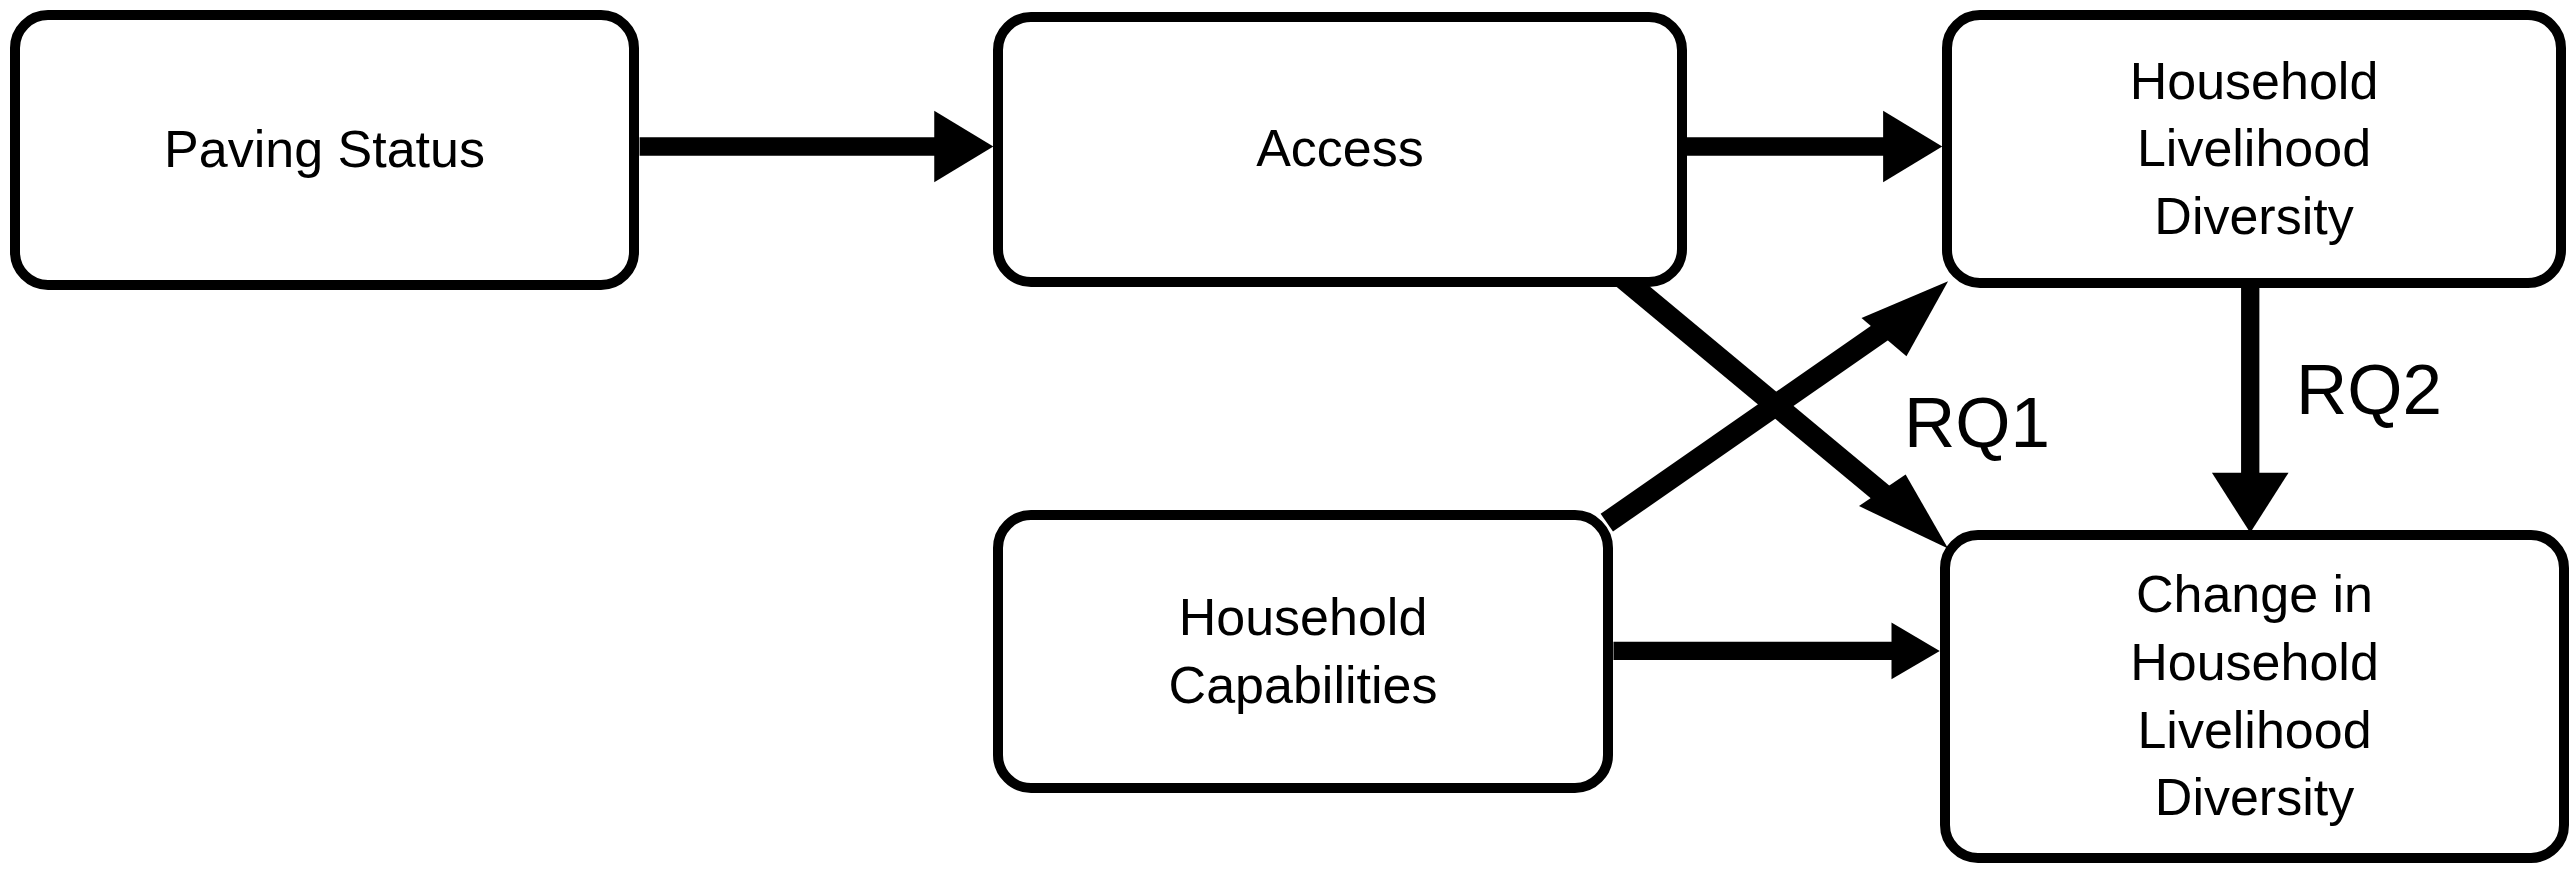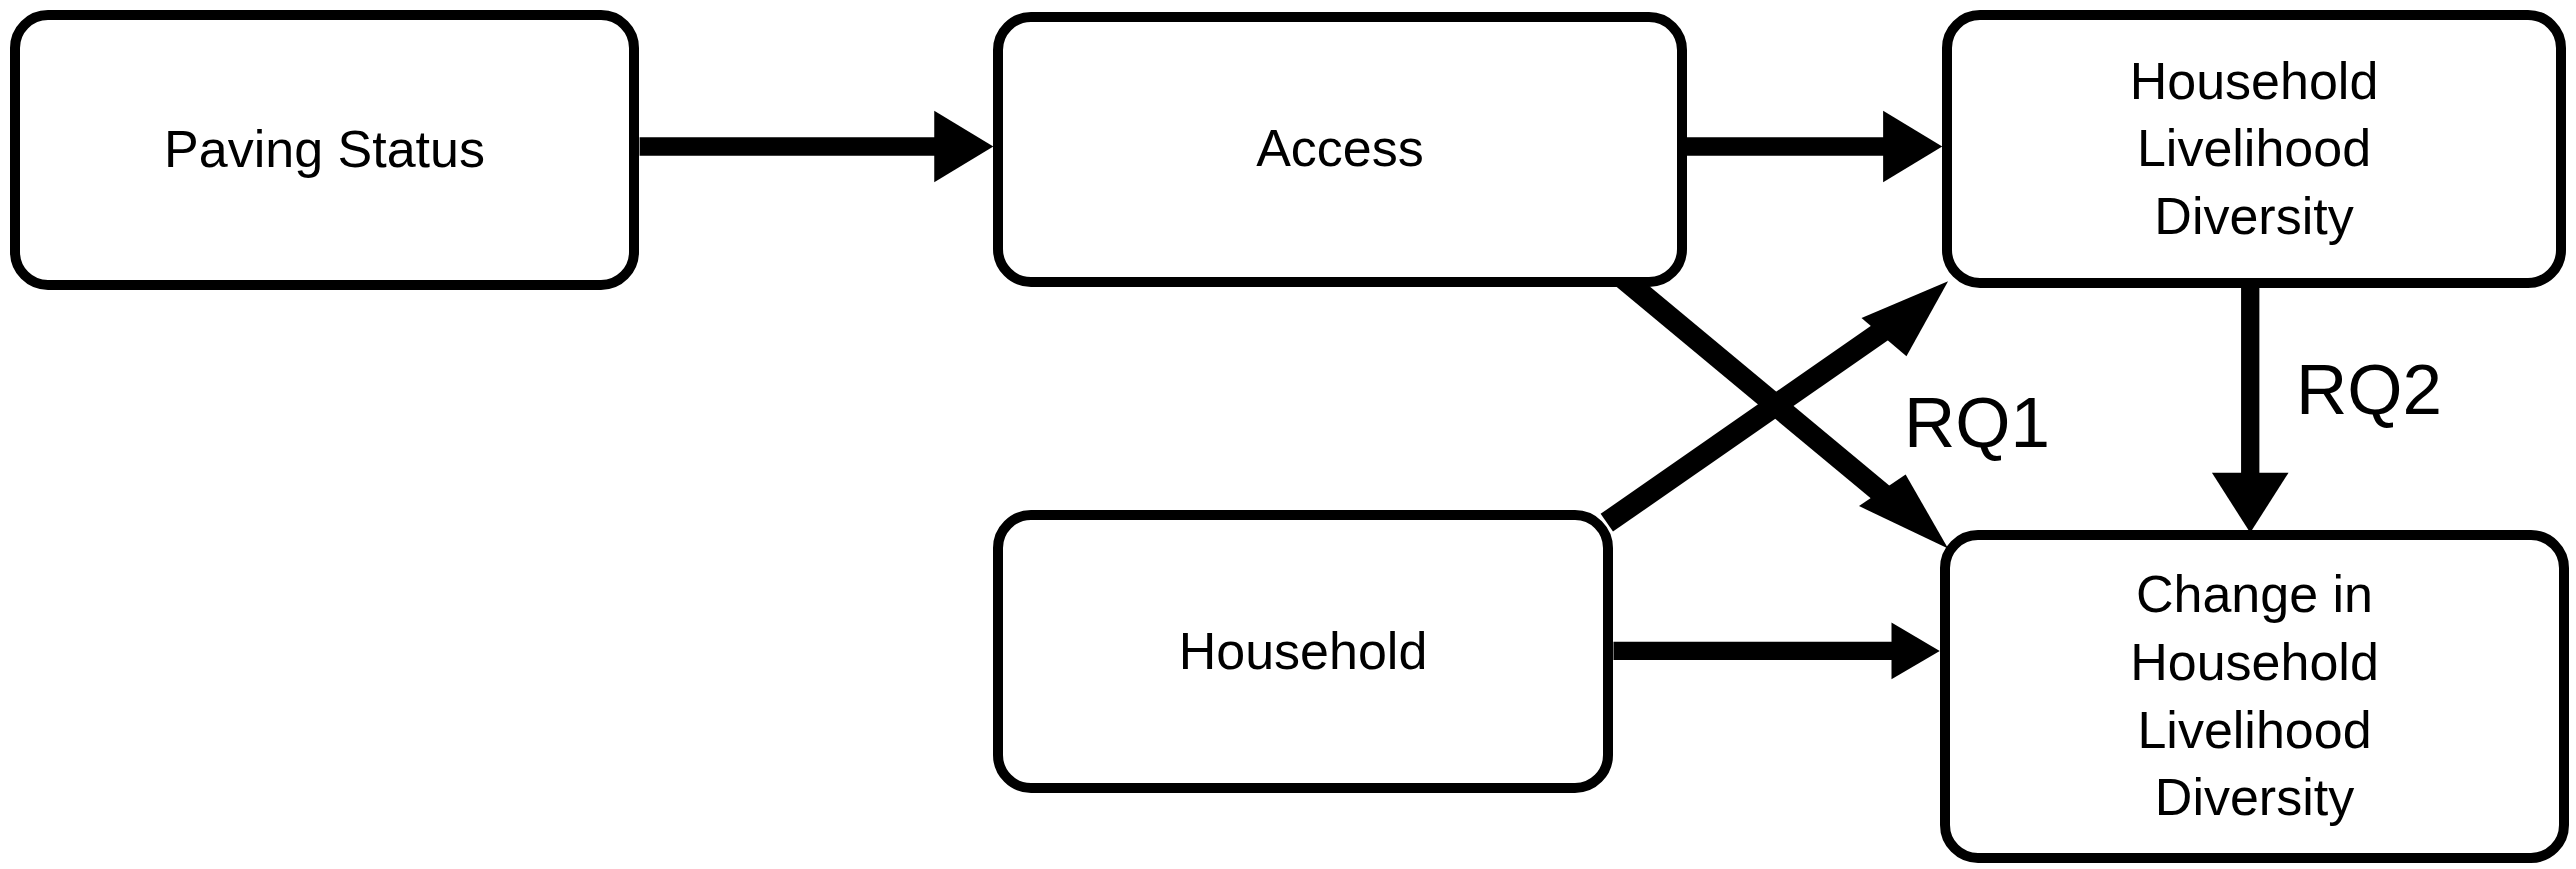--- a/index.html
+++ b/index.html
@@ -116,20 +116,21 @@
   </div>
 
   <div class="node" id="node-household-livelihood-diversity">
     <span class="line">Household</span>
     <span class="line">Livelihood</span>
     <span class="line">Diversity</span>
   </div>
 
   <div class="node" id="node-household-capabilities">
     <span class="line">Household</span>
+    <span class="line">Capabilities</span>
   </div>
 
   <div class="node" id="node-change-in-household-livelihood-diversity">
     <span class="line">Change in</span>
     <span class="line">Household</span>
     <span class="line">Livelihood</span>
     <span class="line">Diversity</span>
   </div>
 
   <div class="edge-label" id="label-rq1">RQ1</div>

